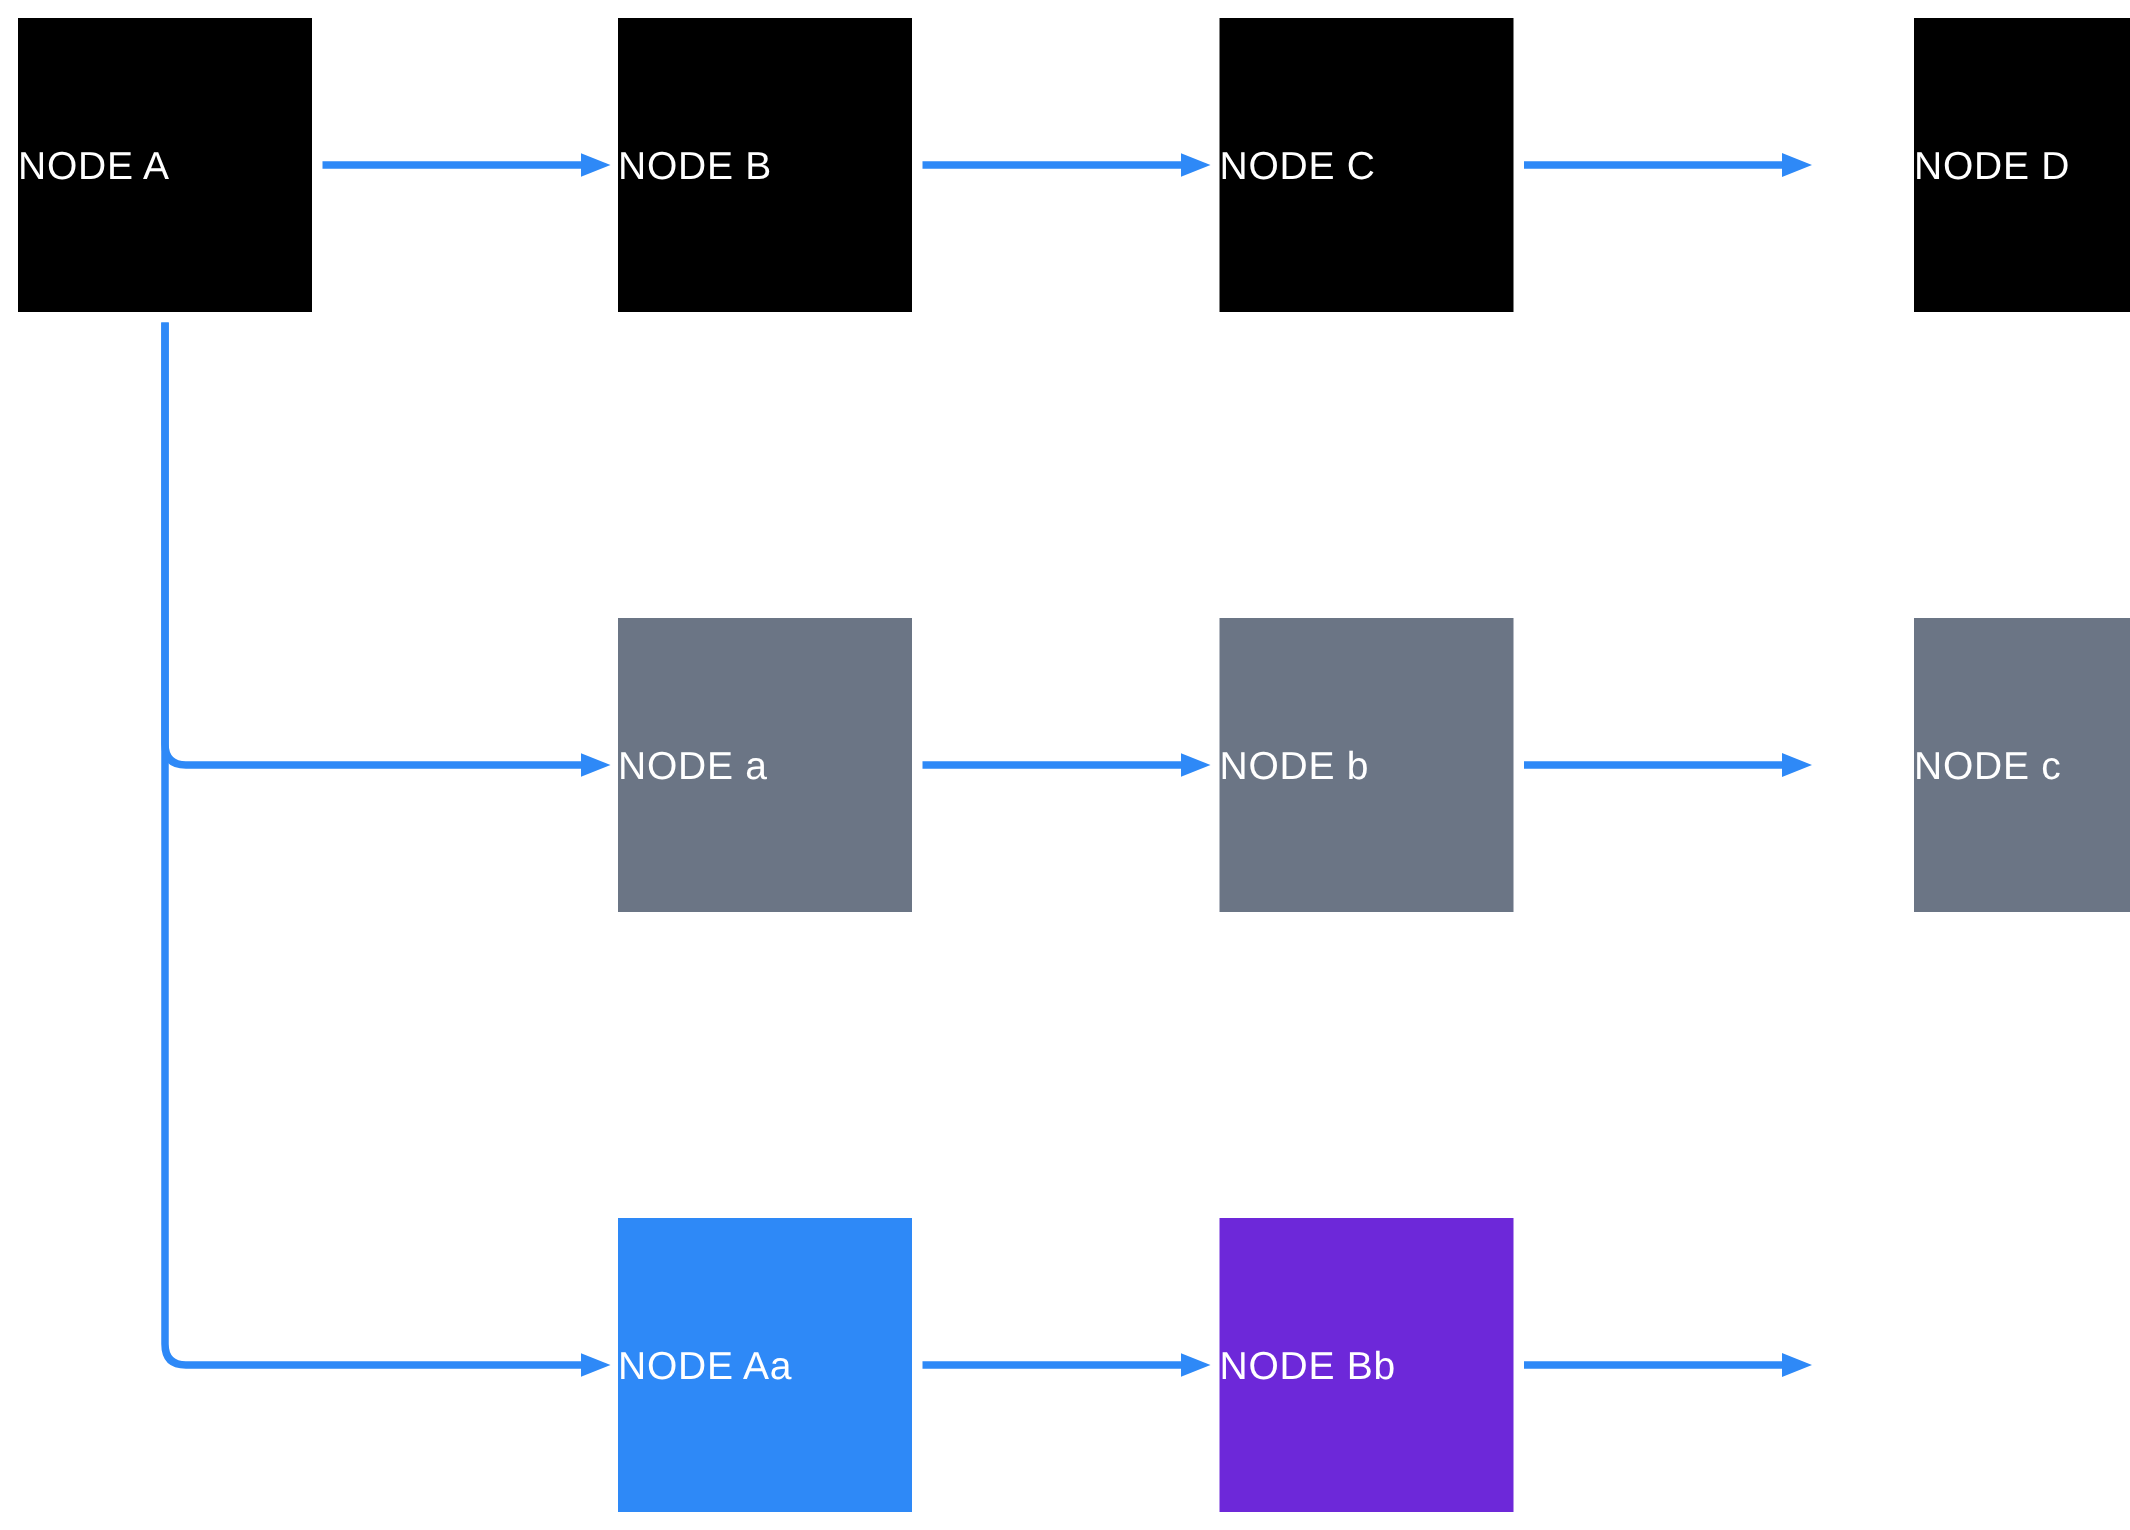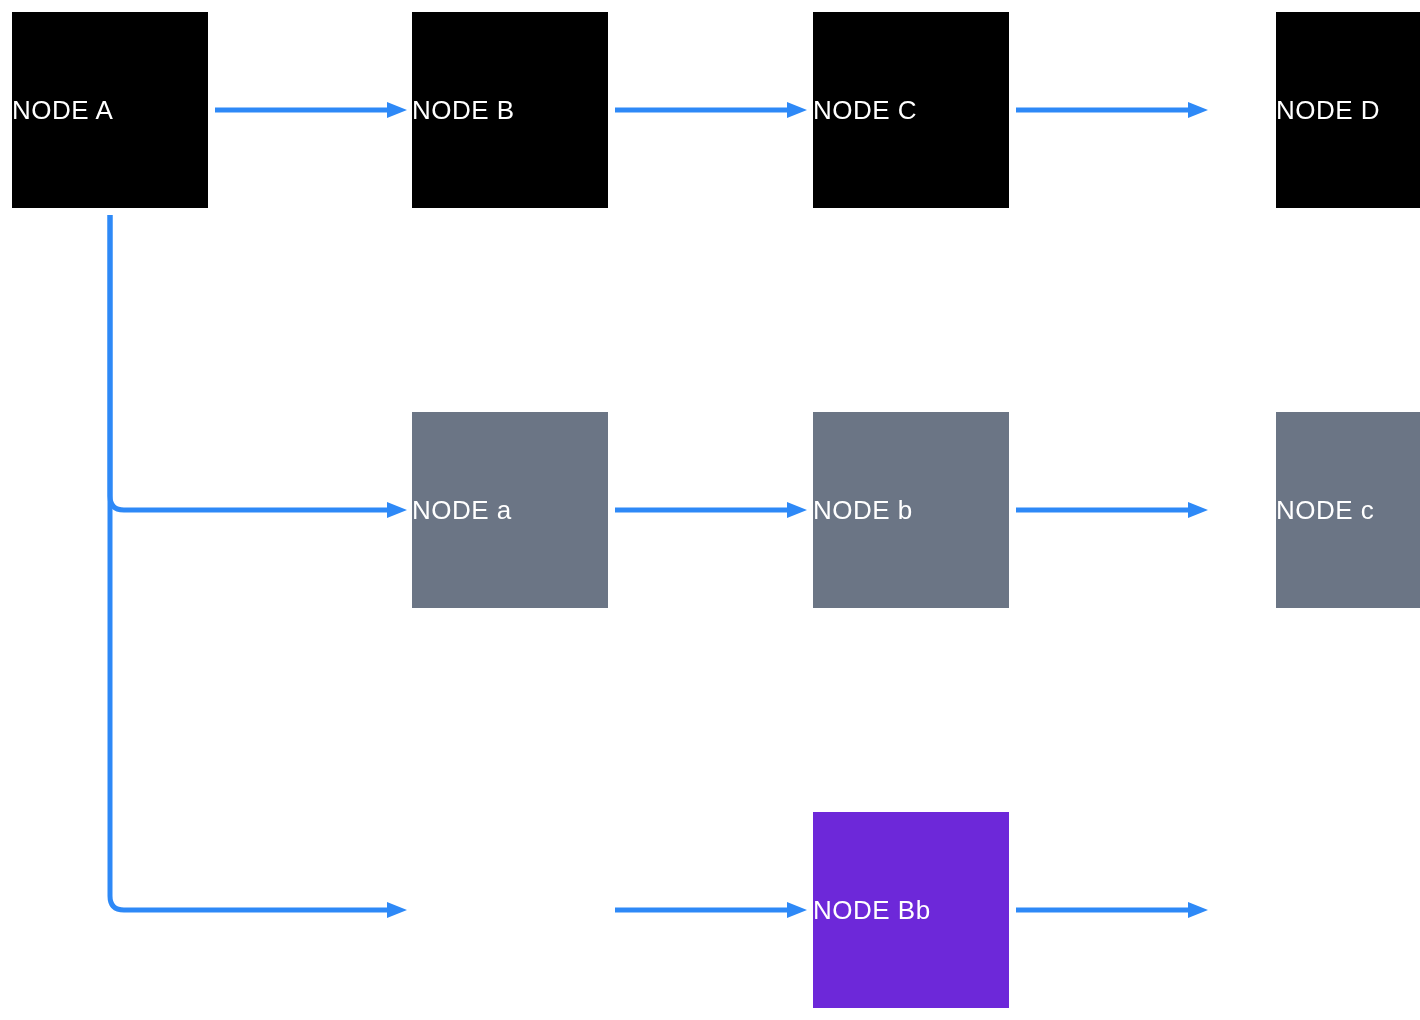--- a/index.html
+++ b/index.html
@@ -86,17 +86,20 @@
   <div class="node r2 c2" style="background: rgb(107, 117, 133);">
     <span class="label">NODE a</span>
   </div>
   <div class="node r2 c3" style="background: rgb(107, 117, 133);">
     <span class="label">NODE b</span>
   </div>
   <div class="node r2 c4" style="background: rgb(107, 117, 133);">
     <span class="label">NODE c</span>
   </div>
 
+  <div class="node r3 c2" style="background: rgb(46, 137, 247);">
+    <span class="label">NODE Aa</span>
+  </div>
   <div class="node r3 c3" style="background: #6d28d9;">
     <span class="label">NODE Bb</span>
   </div>
 
 </div>
 
 </body></html>

